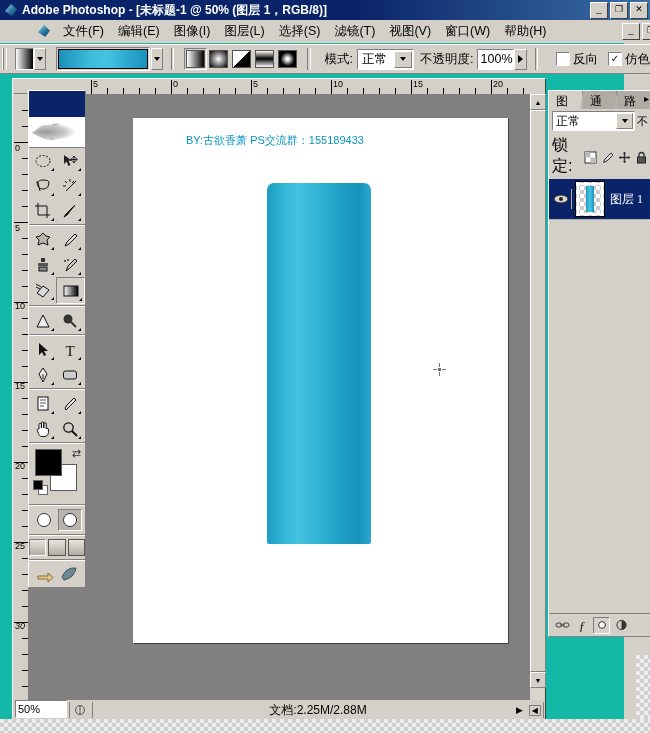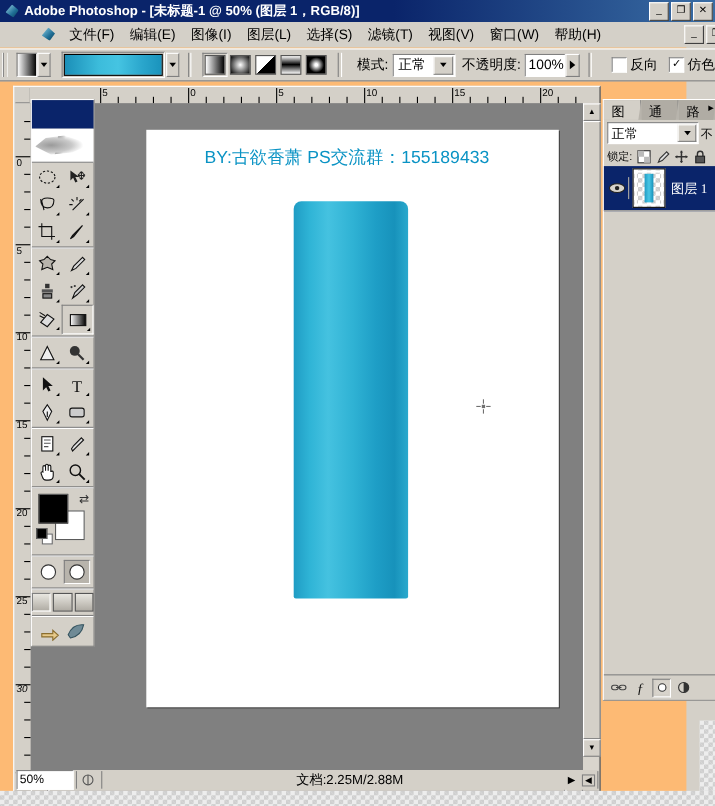--- a/index.html
+++ b/index.html
@@ -3,21 +3,21 @@
 <meta charset="utf-8">
 <style>
   html,body{margin:0;padding:0;}
   body{
     width:650px;height:733px;overflow:hidden;
     font-family:"Liberation Sans","DejaVu Sans",sans-serif;
     font-size:12px;
     background:#d4d0c8;
     -webkit-font-smoothing:none;
   }
-  .app{position:relative;width:624px;height:733px;background:#fdba74;}
+  .app{position:relative;width:624px;height:733px;background:#14b8a6;}
 
   
   .titlebar{
     position:absolute;left:0;top:0;width:650px;height:20px;
     background:linear-gradient(to right,#0a246a 0%,#0a246a 55%,#3a6ea5 100%);
     display:flex;align-items:center;
   }
   .title-ico{width:16px;height:16px;margin:0 3px 0 3px;position:relative;flex:0 0 auto;}
   .title-ico .leaf{
     position:absolute;left:2px;top:2px;width:12px;height:12px;
@@ -204,21 +204,21 @@
 
   .canvas-area{
     position:absolute;left:15px;top:15px;right:15px;bottom:15px;
     background:#808080;overflow:hidden;
   }
   .paper{
     position:absolute;left:105px;top:24px;width:375px;height:525px;background:#fff;
     box-shadow:1px 1px 0 #404040;
   }
   .watermark{
-    position:absolute;left:12px;top:15px;font-size:16px;color:#0a93c4;
+    position:absolute;left:12px;top:15px;font-size:11px;color:#0a93c4;
     white-space:nowrap;font-family:"Liberation Sans","DejaVu Sans",sans-serif;padding-left:41px;
   }
   .cyl{
     position:absolute;left:134px;top:65px;width:104px;height:361px;
     background:linear-gradient(to right,
       #1f9cc4 0%,
       #2fb4d6 14%,
       #45c2e0 30%,
       #2fb2d4 52%,
       #1e9ec6 72%,
@@ -241,21 +241,21 @@
     position:absolute;left:15px;bottom:1px;right:15px;height:14px;background:#d9d5cd;
   }
   .sb-btn{width:14px;height:14px;background:#d4d0c8;
     border:1px solid;border-color:#fff #808080 #808080 #fff;
     display:flex;align-items:center;justify-content:center;}
   .sb-thumb{background:#d4d0c8;border:1px solid;border-color:#fff #808080 #808080 #fff;}
   .corner-box{position:absolute;right:1px;bottom:1px;width:14px;height:14px;background:#d4d0c8;}
 
   .statusbar{
     position:absolute;left:1px;bottom:1px;height:18px;width:530px;
-    background:#d4d0c8;display:flex;align-items:center;
+    background:#d4d0c8;display:flex;align-items:flex-end;
   }
   .zoombox{
     width:48px;height:16px;background:#fff;margin-left:1px;
     border:1px solid;border-color:#808080 #fff #fff #808080;
     font-size:11px;display:flex;align-items:center;padding-left:2px;
   }
   .stat-ico{width:20px;height:16px;display:flex;align-items:center;justify-content:center;
     border-left:1px solid #808080;margin-left:2px;}
   .docinfo{
     flex:1;height:16px;margin-left:2px;font-size:12px;
@@ -276,21 +276,21 @@
     clip-path:polygon(0 0,100% 0,92% 100%,0 100%);
   }
   .ptab.active{background:#d4d0c8;font-weight:normal;}
   .prow{display:flex;align-items:center;padding:2px 3px;}
   .blend-combo{
     width:84px;height:18px;background:#fff;
     border:1px solid;border-color:#808080 #fff #fff #808080;
     font-size:12px;display:flex;align-items:center;position:relative;
   }
   .blend-combo span{padding-left:3px;}
-  .lockrow{display:flex;align-items:flex-end;padding:2px 3px;font-size:10px;gap:4px;}
+  .lockrow{display:flex;align-items:center;padding:2px 3px;font-size:16px;gap:4px;}
   .lockico{width:13px;height:13px;}
   .layerlist{background:#d4d0c8;font-family:Liberation Serif, serif;}
   .layer{
     display:flex;align-items:center;height:40px;padding:0 2px;
     border-bottom:1px solid #b0aca4;
   }
   .layer.sel{background:#0a246a;color:#fff;}
   .eye{width:20px;height:20px;display:flex;align-items:center;justify-content:center;
     border-right:1px solid #b0aca4;}
   .thumb{

